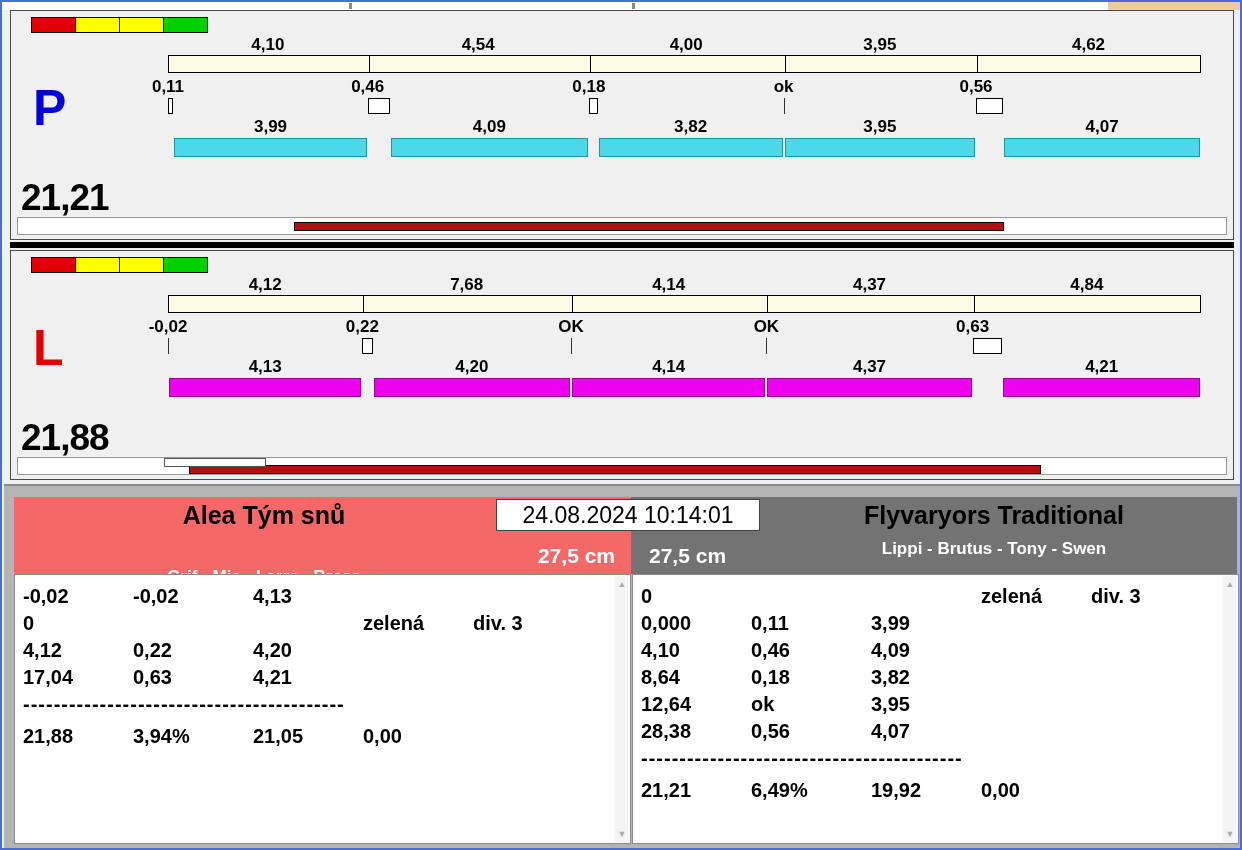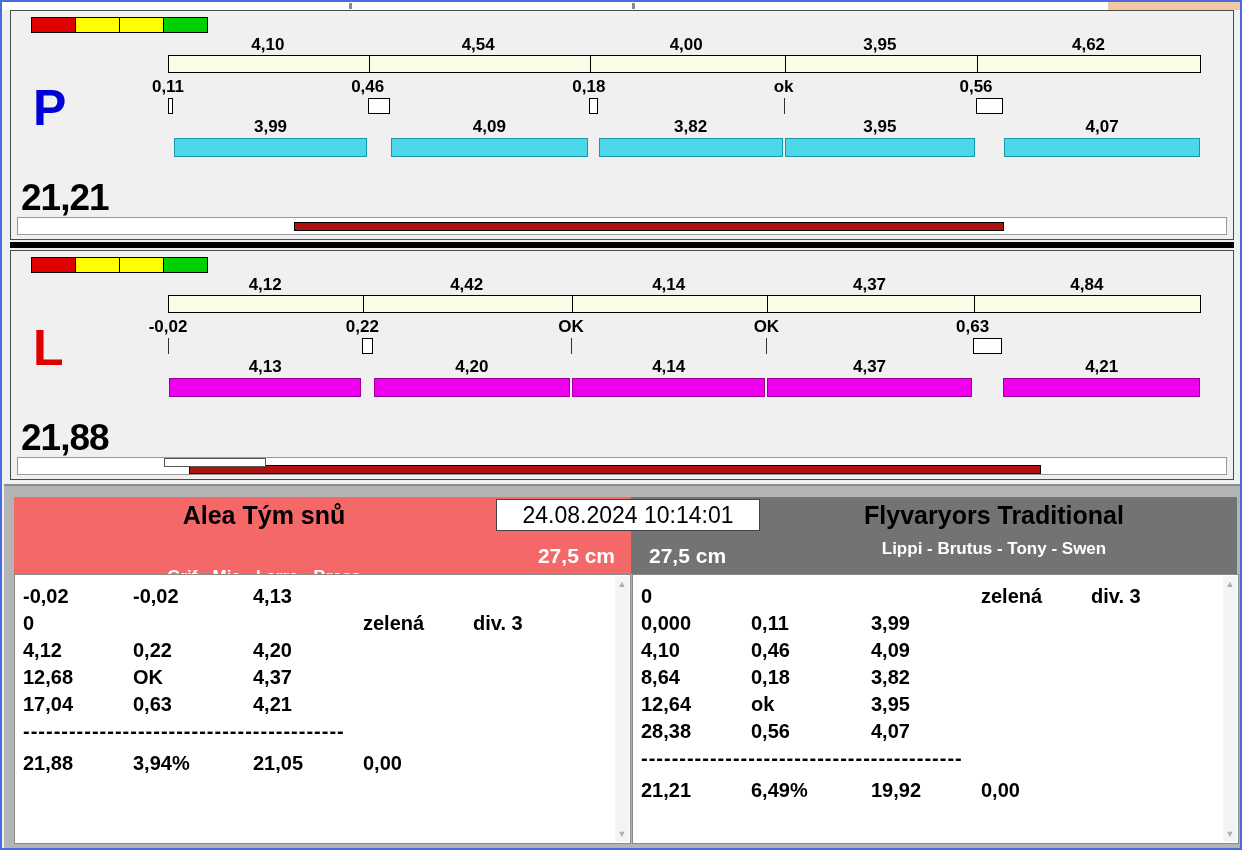--- a/index.html
+++ b/index.html
@@ -156,21 +156,21 @@
         <div class="tick" style="left: 194.4px;"></div>
         <div class="tick" style="left: 403px;"></div>
         <div class="tick" style="left: 598.4px;"></div>
         <div class="tick" style="left: 804.6px;"></div>
       </div>
       <div class="seg-label" style="left: 254.2px;">4,12</div>
       <div class="delta-label" style="left: 157px;">-0,02</div>
       <div class="marker-line" style="left: 157px;"></div>
       <div class="lane-bar" style="left: 158px; width: 192.4px; background: rgb(238, 0, 238); border-color: rgb(153, 0, 153);"></div>
       <div class="bar-label" style="left: 254.2px;">4,13</div>
-      <div class="seg-label" style="left: 455.7px;">4,42</div>
+      <div class="seg-label" style="left: 455.7px;">7,68</div>
       <div class="delta-label" style="left: 351.4px;">0,22</div>
       <div class="marker-box" style="left: 351.4px; width: 10.4px;"></div>
       <div class="lane-bar" style="left: 362.8px; width: 196.2px; background: rgb(238, 0, 238); border-color: rgb(153, 0, 153);"></div>
       <div class="bar-label" style="left: 460.9px;">4,20</div>
       <div class="seg-label" style="left: 657.7px;">4,14</div>
       <div class="delta-label" style="left: 560px;">OK</div>
       <div class="marker-line" style="left: 560px;"></div>
       <div class="lane-bar" style="left: 561px; width: 193.4px; background: rgb(238, 0, 238); border-color: rgb(153, 0, 153);"></div>
       <div class="bar-label" style="left: 657.7px;">4,14</div>
       <div class="seg-label" style="left: 858.5px;">4,37</div>
@@ -203,21 +203,20 @@
       <div class="team-distance">27,5 cm</div>
     </div>
 
     <div class="timestamp">24.08.2024 10:14:01</div>
 
     <div class="score left" id="scoreLeft">
         <div class="rows-wrap">
           <div class="srow"><span class="c0">-0,02</span><span class="c1">-0,02</span><span class="c2">4,13</span><span class="c3"></span><span class="c4"></span></div>
           <div class="srow"><span class="c0">0</span><span class="c1"></span><span class="c2"></span><span class="c3">zelená</span><span class="c4">div. 3</span></div>
           <div class="srow"><span class="c0">4,12</span><span class="c1">0,22</span><span class="c2">4,20</span><span class="c3"></span><span class="c4"></span></div>
-          <div class="srow"><span class="c0">12,68</span><span class="c1">OK</span><span class="c2">4,37</span><span class="c3"></span><span class="c4"></span></div>
           <div class="srow"><span class="c0">17,04</span><span class="c1">0,63</span><span class="c2">4,21</span><span class="c3"></span><span class="c4"></span></div>
           <div class="srow sep-row">------------------------------------------</div>
           <div class="srow totals-row"><span class="c0">21,88</span><span class="c1">3,94%</span><span class="c2">21,05</span><span class="c3">0,00</span><span class="c4"></span></div>
         </div>
         <div class="sbar">
           <div class="up">▲</div>
           <div class="dn">▼</div>
         </div>
       </div>
     <div class="score right" id="scoreRight">

